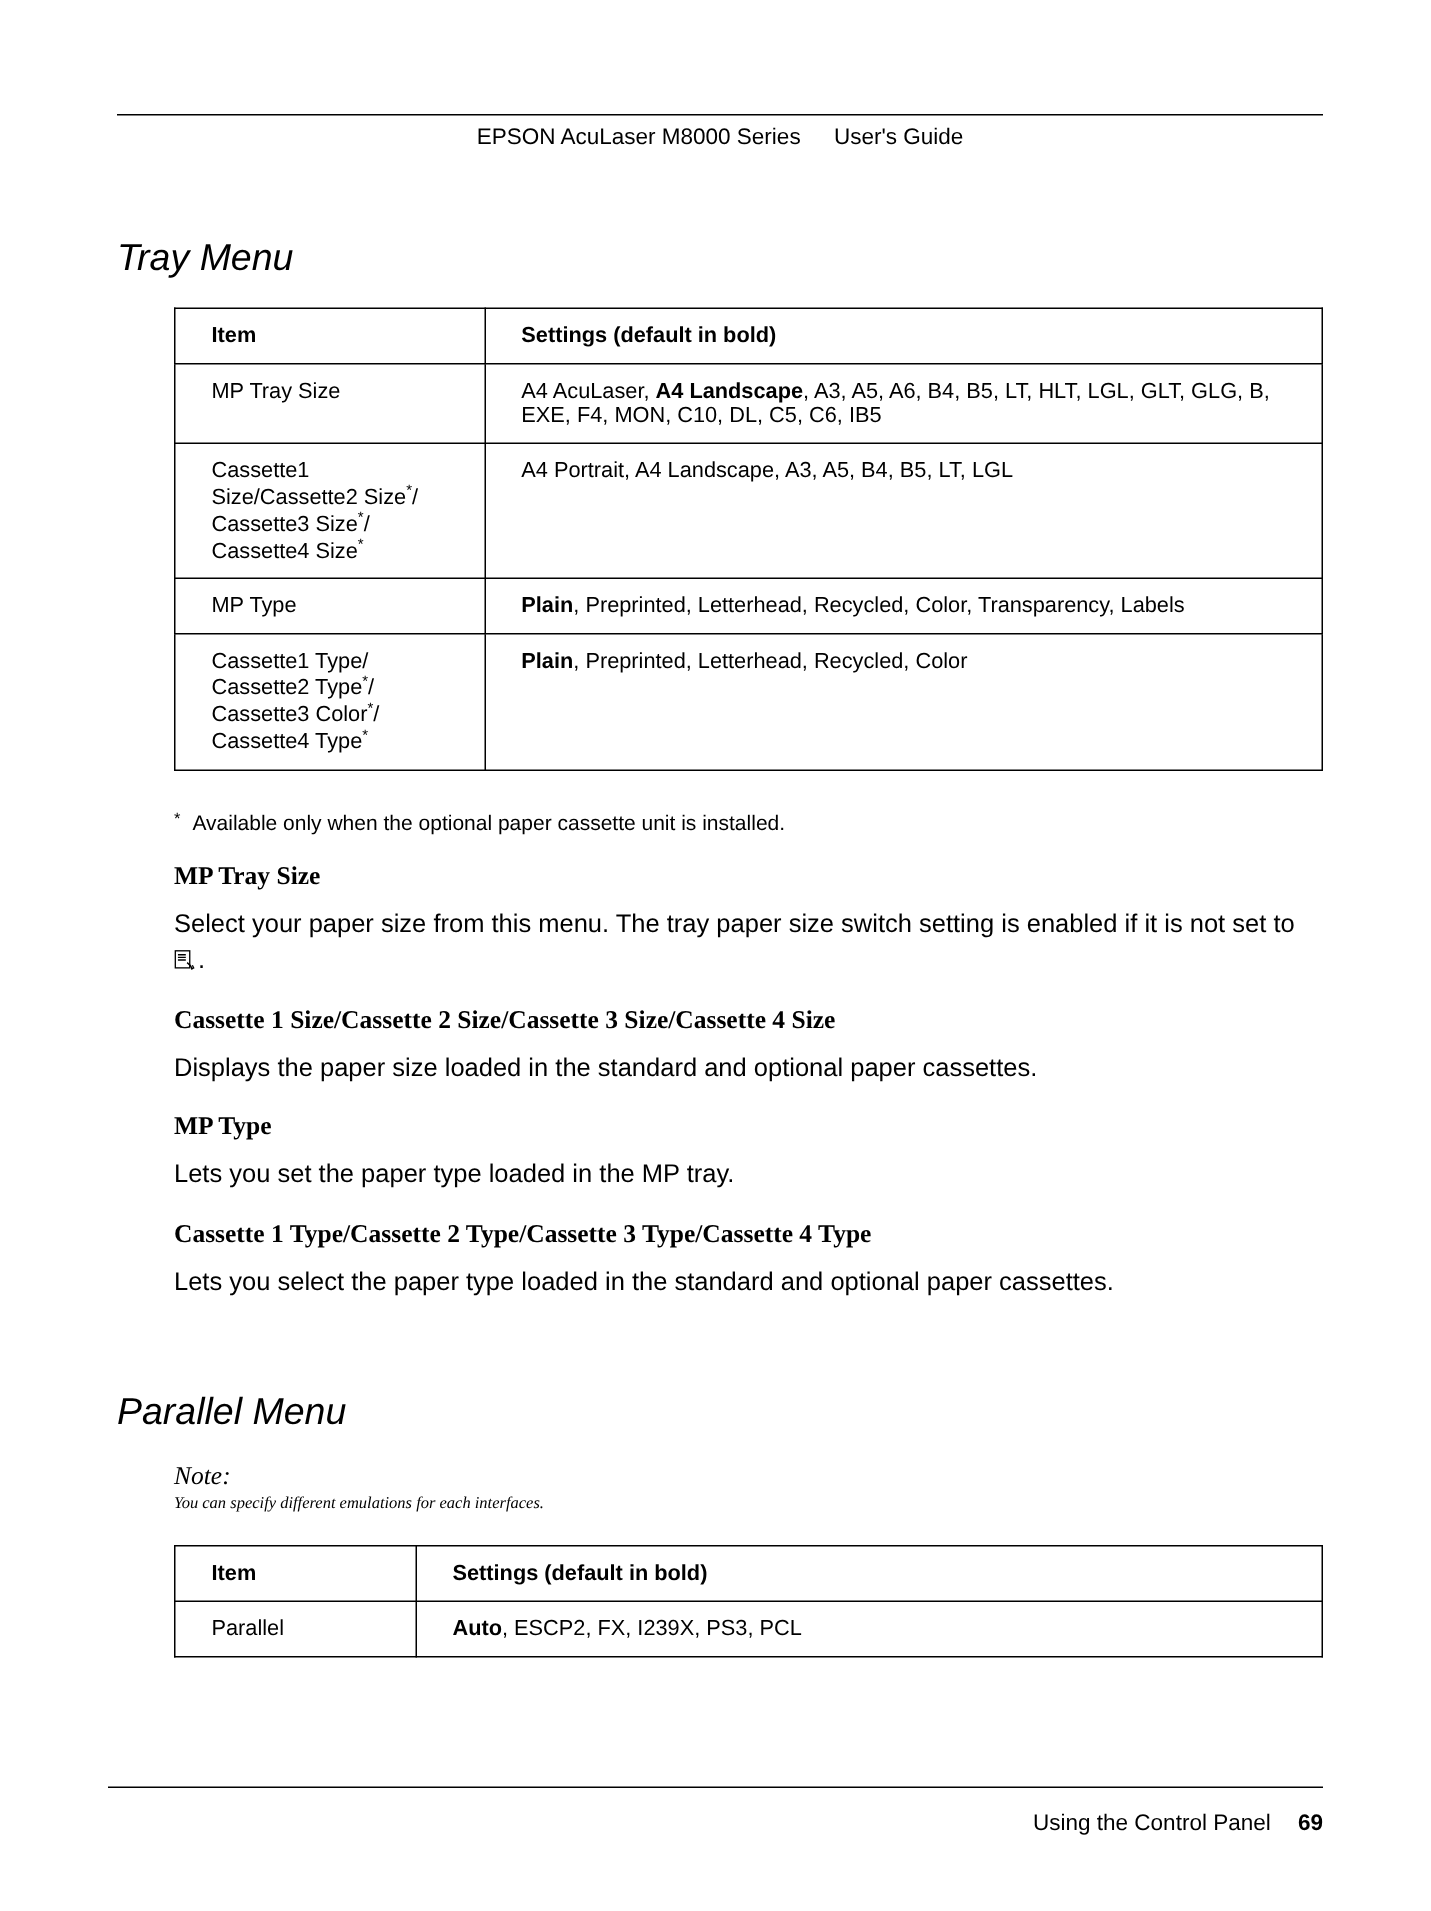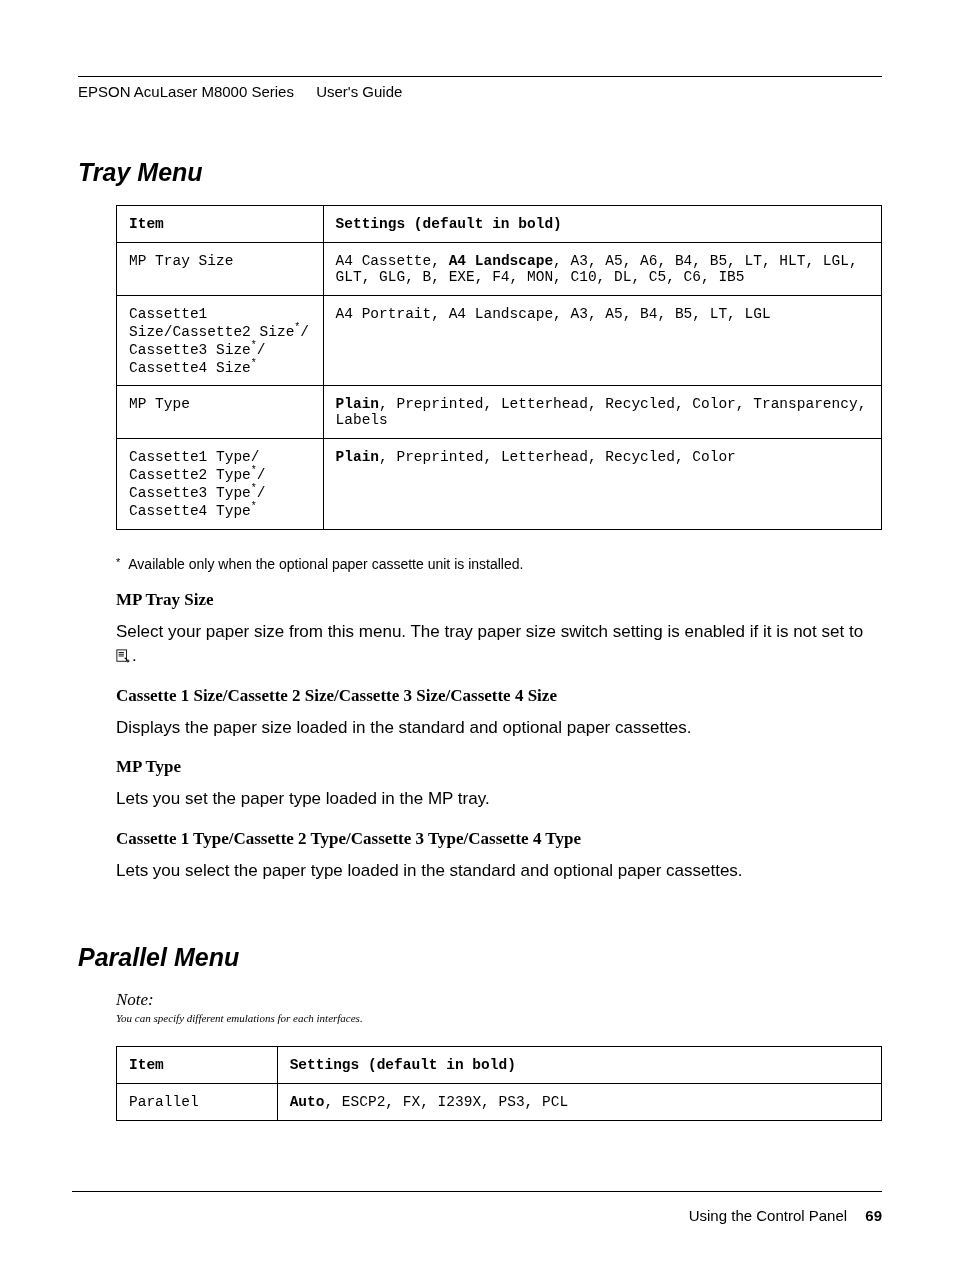--- a/index.html
+++ b/index.html
@@ -18,51 +18,50 @@
     padding: 56px 72px 52px 78px;
   }
   .header-line {
     border-top: 1px solid #000;
     margin-top: 20px;
     margin-bottom: 10px;
   }
   .header-text {
     font-family: "Segoe UI", "Myriad Pro", Arial, sans-serif;
     font-size: 15px;
-    text-align: left;
+    text-align: center;
     margin-top: -4px;
     margin-bottom: 58px;
     color: #000;
   }
   .header-text .guide {
     margin-left: 18px;
   }
   h2.section-title {
     font-family: "Segoe UI", "Myriad Pro", Arial, sans-serif;
     font-style: italic;
-    font-weight: 700;
+    font-weight: 400;
     font-size: 25px;
     margin: 0 0 18px 0;
   }
   table.data-table {
     border-collapse: collapse;
     width: 100%;
     margin-left: 38px;
     width: calc(100% - 38px);
     font-family: "Segoe UI", "Myriad Pro", Arial, sans-serif;
     font-size: 14.5px;
   }
   table.data-table th,
   table.data-table td {
     border: 1px solid #000;
     text-align: left;
     vertical-align: top;
-    padding: 10px 12px;
+    padding: 10px 24px;
     font-weight: 400;
-    font-family: Liberation Mono, monospace;
   }
   table.data-table th {
     font-weight: 700;
   }
   .sup {
     font-size: 10px;
     vertical-align: super;
   }
   .footnote {
     font-family: "Segoe UI", "Myriad Pro", Arial, sans-serif;
@@ -146,38 +145,38 @@
     <thead>
       <tr>
         <th class="col-item">Item</th>
         <th>Settings (default in bold)</th>
       </tr>
     </thead>
     <tbody>
       <tr>
         <td>MP Tray Size</td>
         <td>
-          <span>A4 Cassette, </span><span class="bold">A4 Landscape</span><span>, A3, A5, A6, B4, B5, LT, HLT, LGL, GLT, GLG, B, EXE, F4, MON, C10, DL, C5, C6, IB5</span>
+          <span>A4 AcuLaser, </span><span class="bold">A4 Landscape</span><span>, A3, A5, A6, B4, B5, LT, HLT, LGL, GLT, GLG, B, EXE, F4, MON, C10, DL, C5, C6, IB5</span>
         </td>
       </tr>
       <tr>
         <td>
           <span>Cassette1 Size/Cassette2 Size</span><span class="sup">*</span><span>/ Cassette3 Size</span><span class="sup">*</span><span>/ Cassette4 Size</span><span class="sup">*</span>
         </td>
         <td>A4 Portrait, A4 Landscape, A3, A5, B4, B5, LT, LGL</td>
       </tr>
       <tr>
         <td>MP Type</td>
         <td>
           <span class="bold">Plain</span><span>, Preprinted, Letterhead, Recycled, Color, Transparency, Labels</span>
         </td>
       </tr>
       <tr>
         <td>
-          <span>Cassette1 Type/ Cassette2 Type</span><span class="sup">*</span><span>/ Cassette3 Type</span><span class="sup">*</span><span>/ Cassette4 Type</span><span class="sup">*</span>
+          <span>Cassette1 Type/ Cassette2 Type</span><span class="sup">*</span><span>/ Cassette3 Color</span><span class="sup">*</span><span>/ Cassette4 Type</span><span class="sup">*</span>
         </td>
         <td>
           <span class="bold">Plain</span><span>, Preprinted, Letterhead, Recycled, Color</span>
         </td>
       </tr>
     </tbody>
   </table>
 
   <div class="footnote">
     <span class="star">*</span><span>Available only when the optional paper cassette unit is installed.</span>

